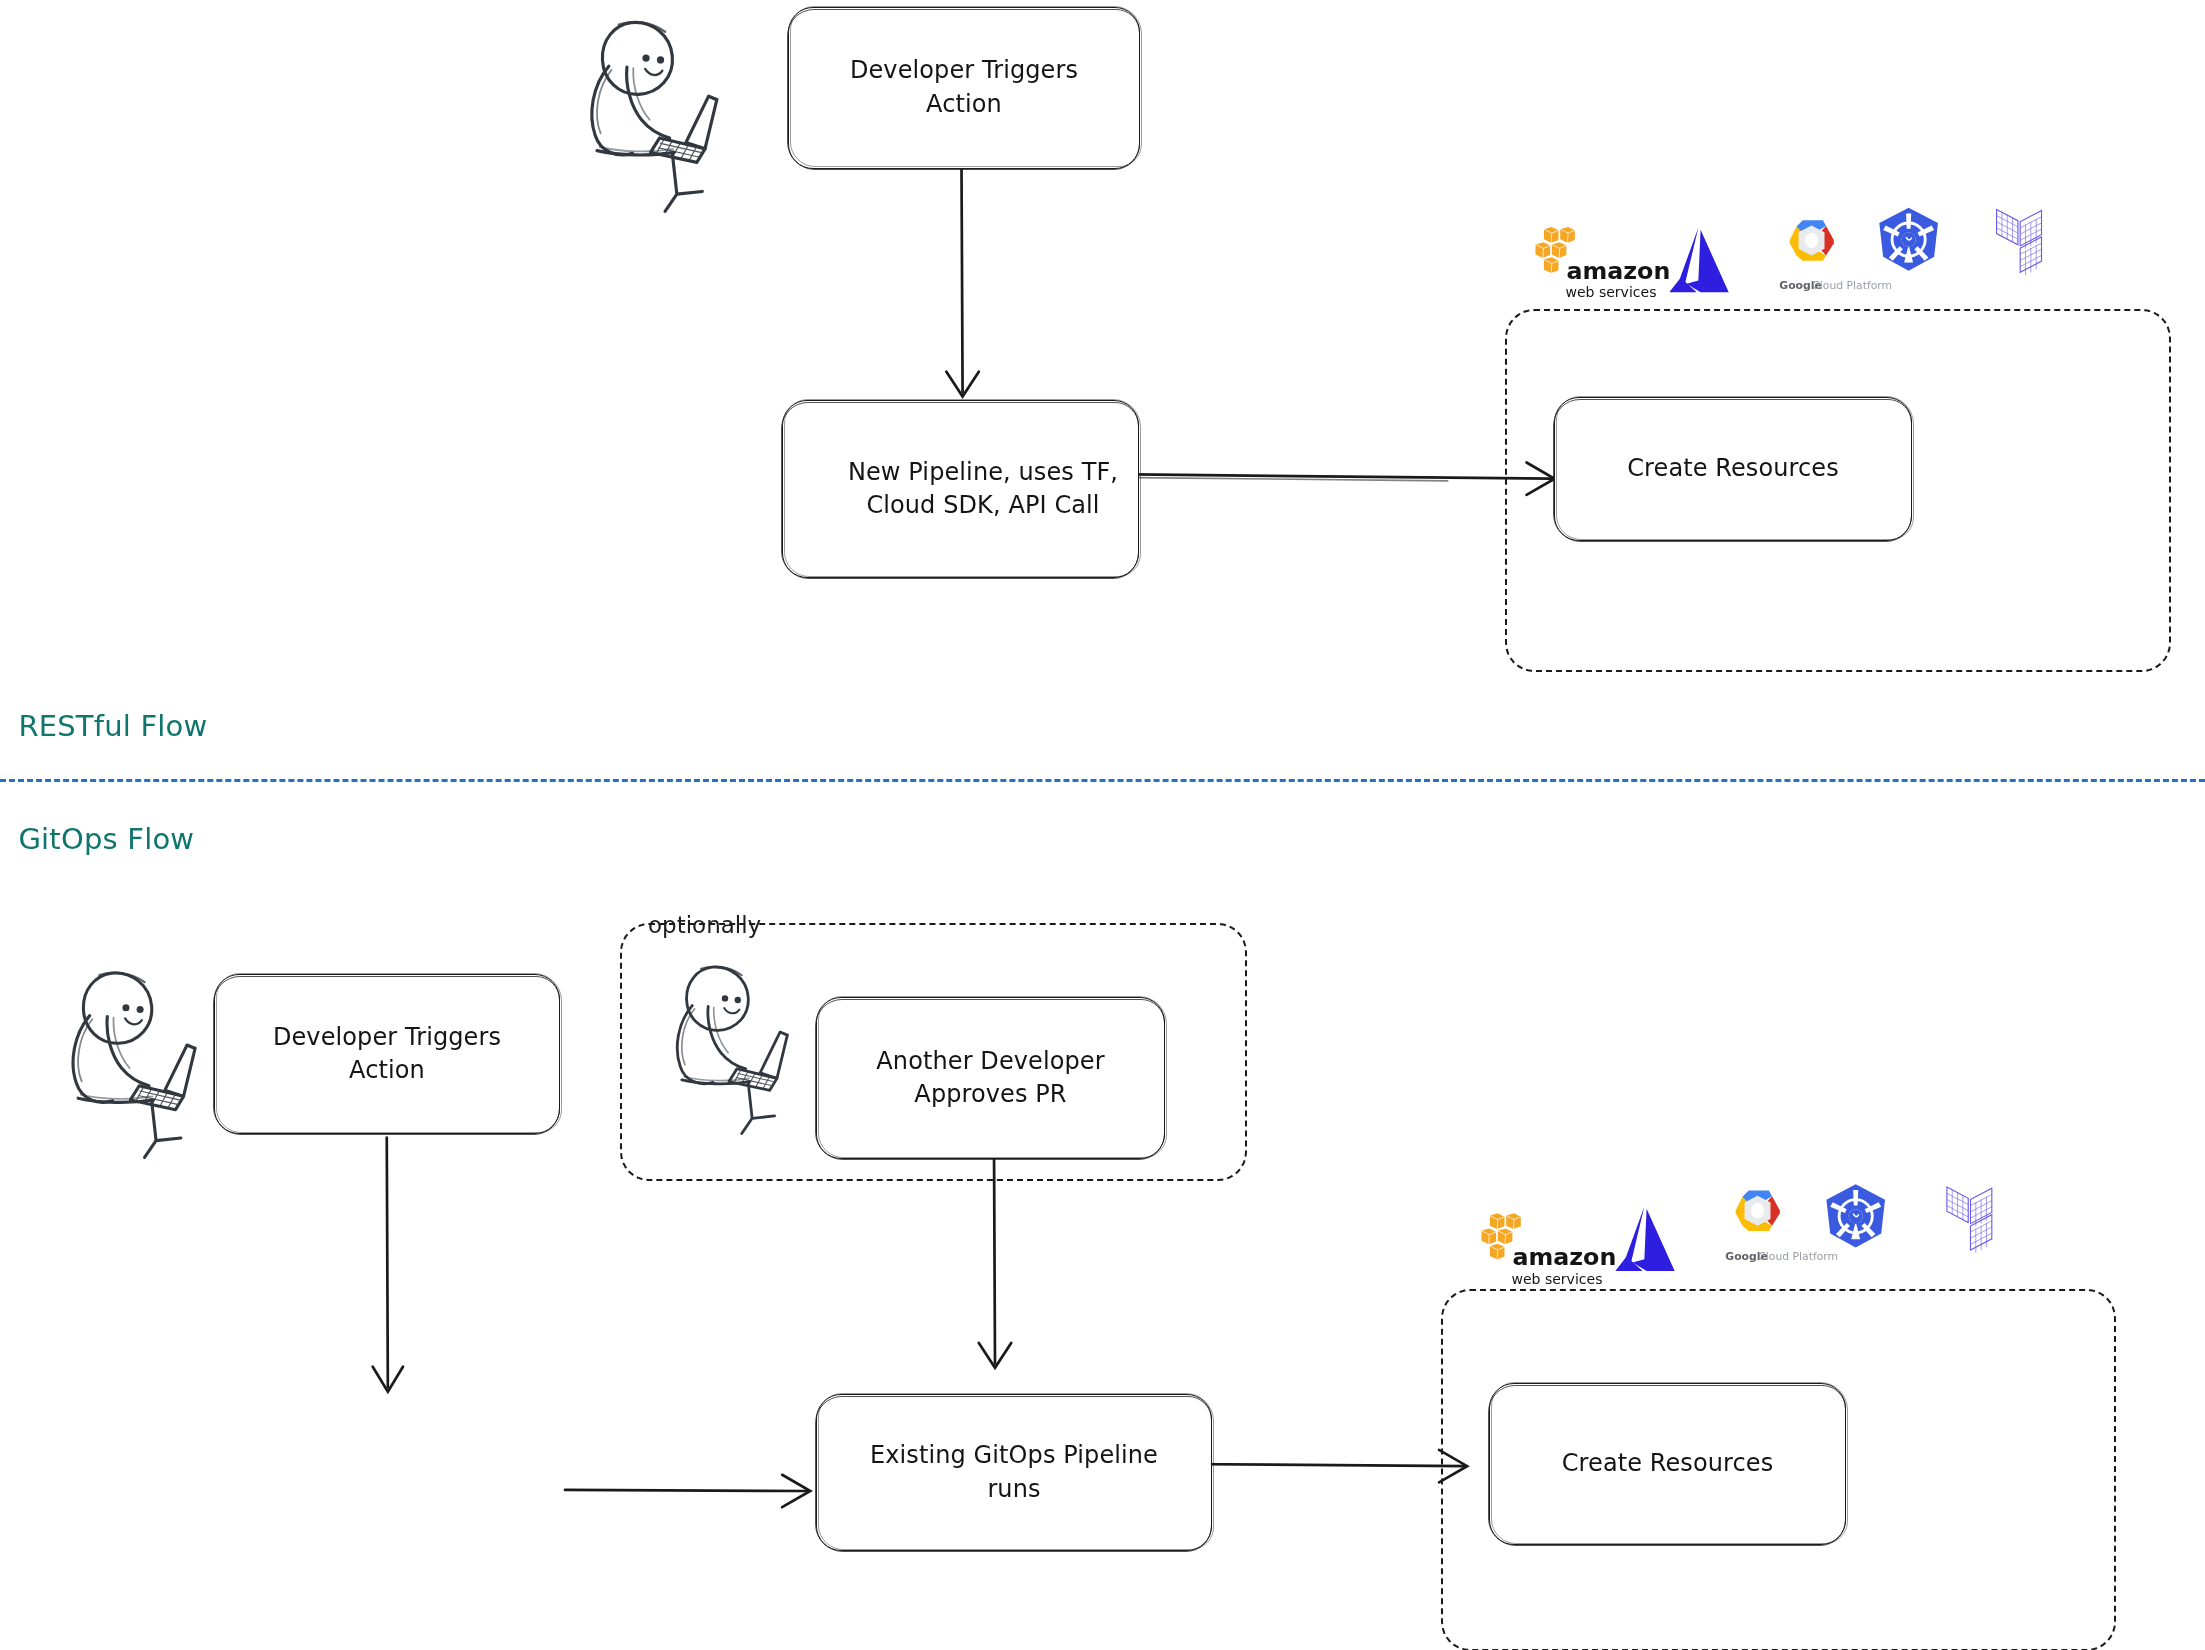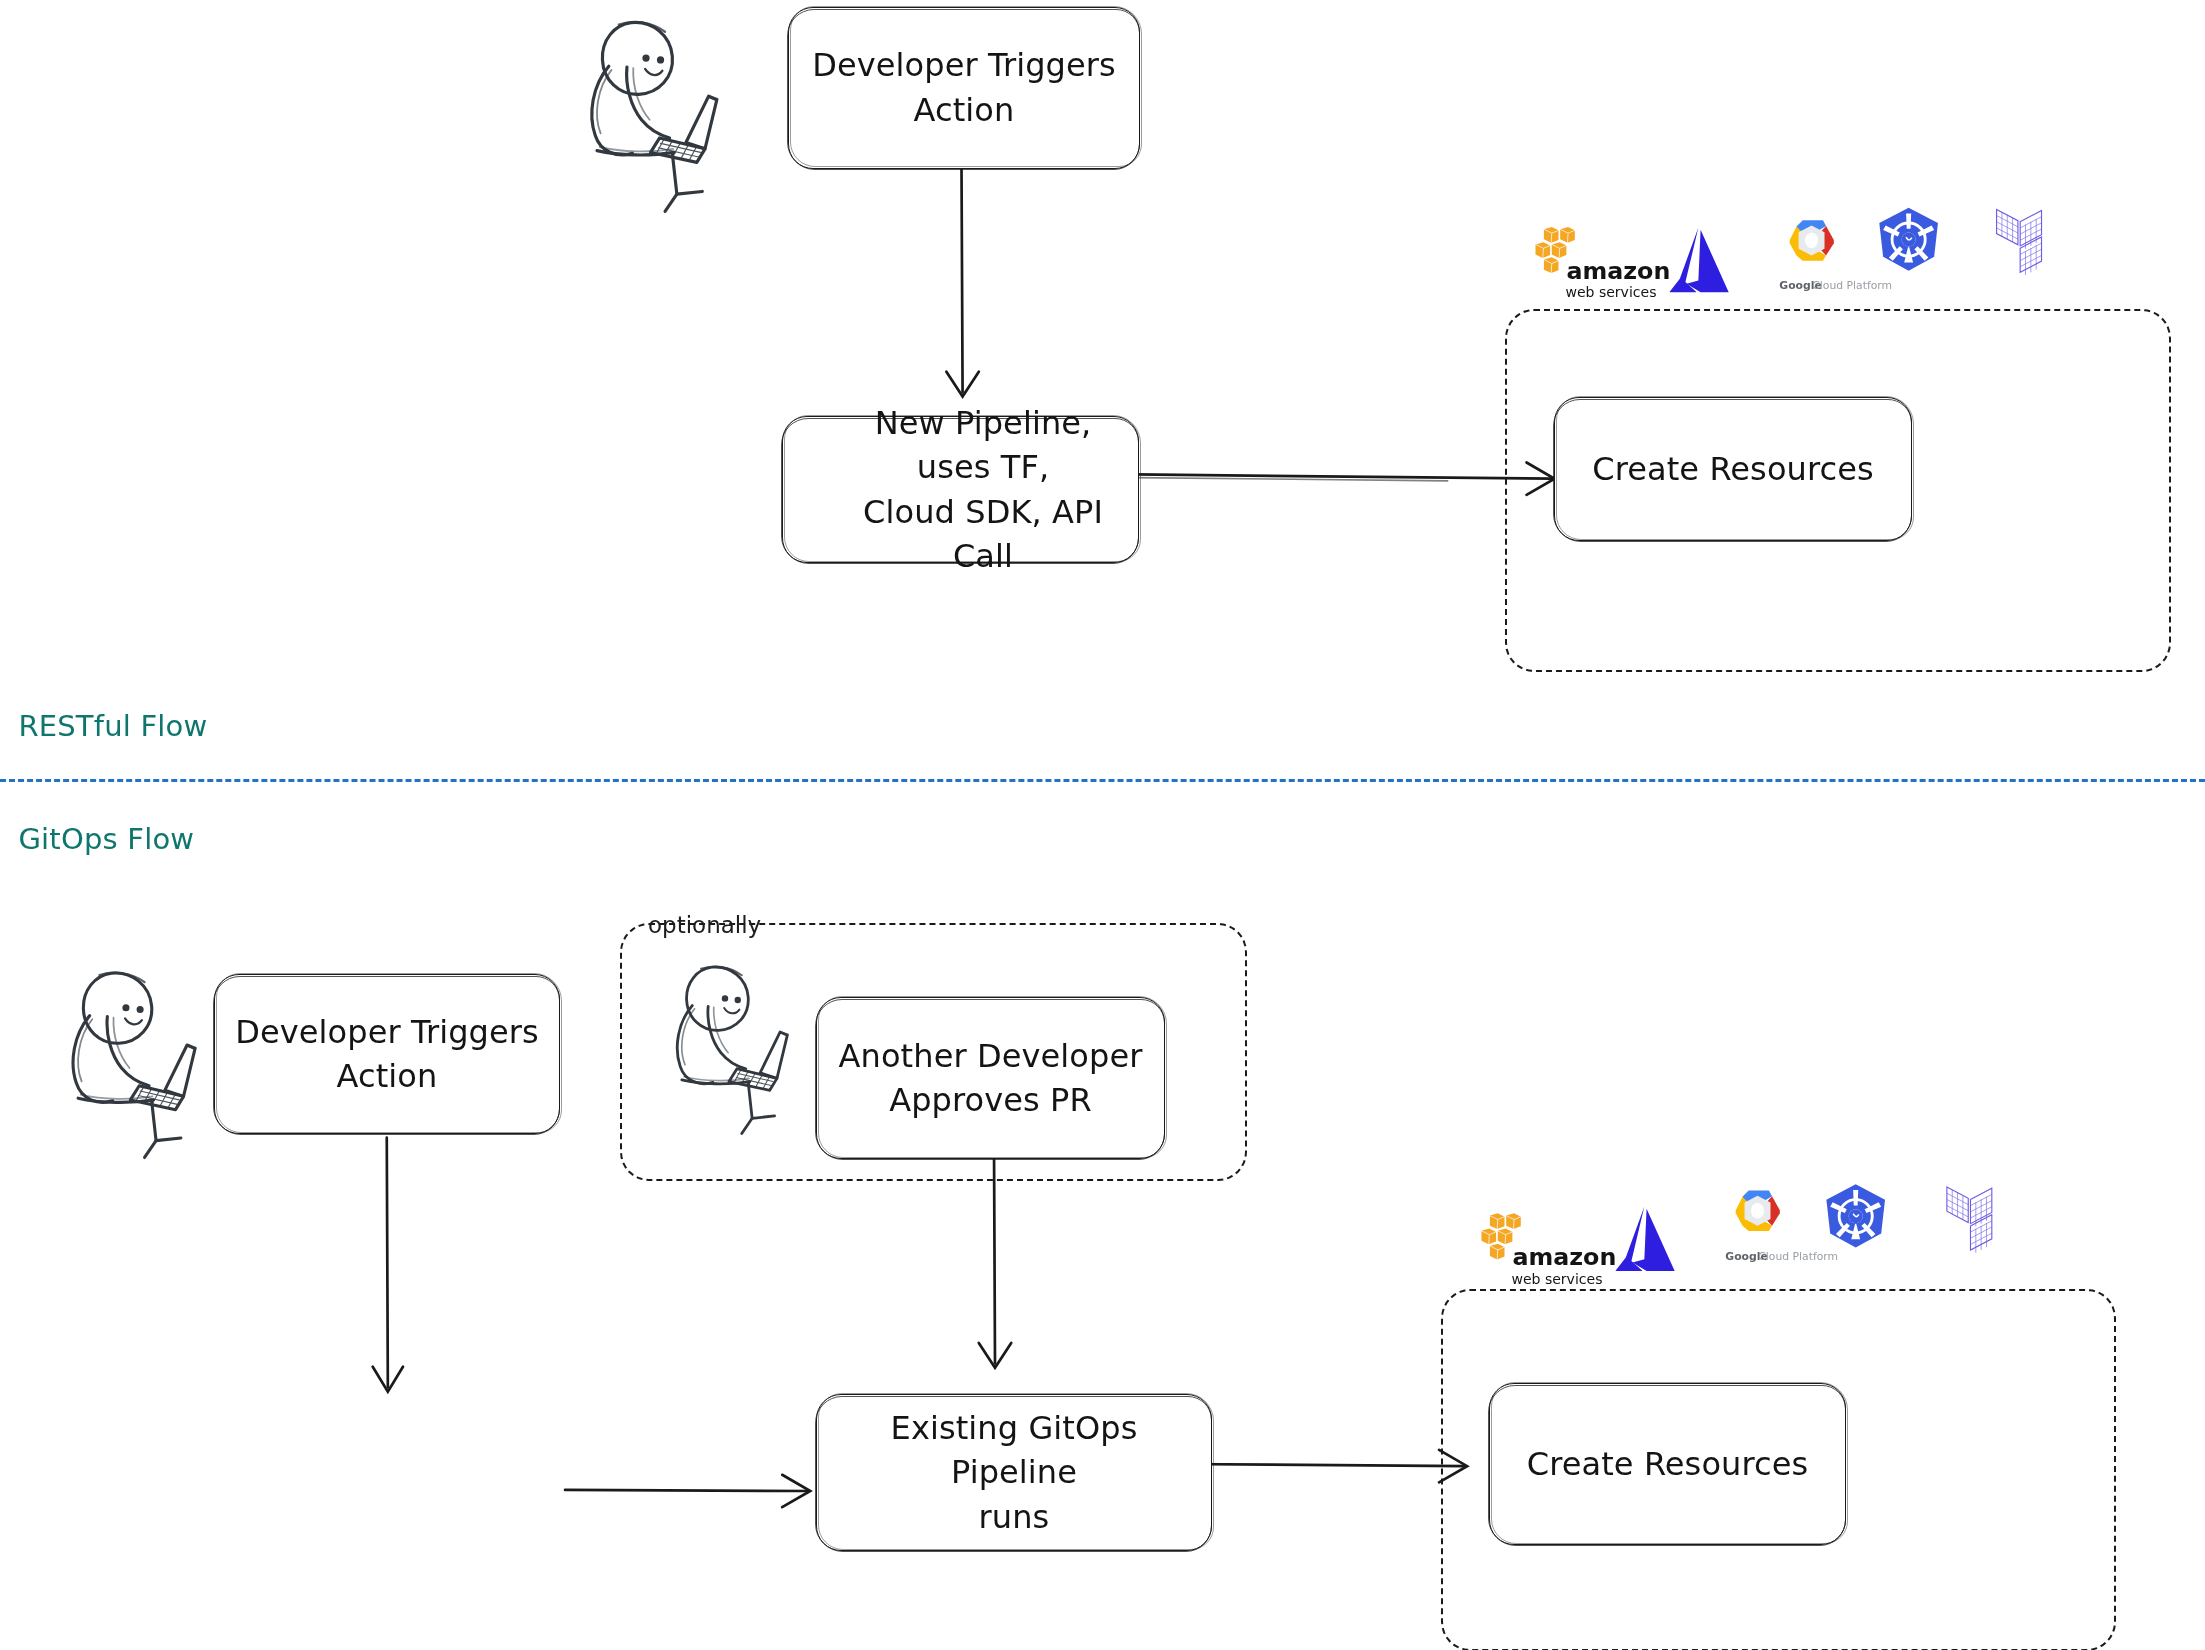--- a/index.html
+++ b/index.html
@@ -16,21 +16,21 @@
   .node{
     position:absolute;
     display:flex;align-items:center;justify-content:center;
     text-align:center;
     background:#ffffff;
     box-sizing:border-box;
     z-index:4;
   }
   .node .label{
     position:relative;z-index:3;
-    font-size:32px;line-height:1.38;
+    font-size:24px;line-height:1.38;
     letter-spacing:0.1px;
     color:#141414;
     padding:0 14px;
     white-space:pre-line;
   }
 
   
   .sketch{
     border:1.6px solid #1a1a1a;
     border-radius:25px;
@@ -308,21 +308,21 @@
     </g>
   </svg>
 
   <div class="group-box" style="left:1505px;top:309px;width:666px;height:363px;"></div>
 
   <div class="node sketch" style="left:788px;top:6.5px;width:352px;height:162px;">
     <div class="label">Developer Triggers
 Action</div>
   </div>
 
-  <div class="node sketch" style="left:782px;top:416px;width:357px;height:147px;padding-left:45px;">
+  <div class="node sketch" style="left:782px;top:400px;width:357px;height:178px;padding-left:45px;">
     <div class="label">New Pipeline, uses TF,
 Cloud SDK, API Call</div>
   </div>
 
   <div class="node sketch" style="left:1554px;top:397px;width:358px;height:144px;">
     <div class="label">Create Resources</div>
   </div>
 
   <div class="flow-title" style="left:18.4px;top:709px;">RESTful Flow</div>
 

